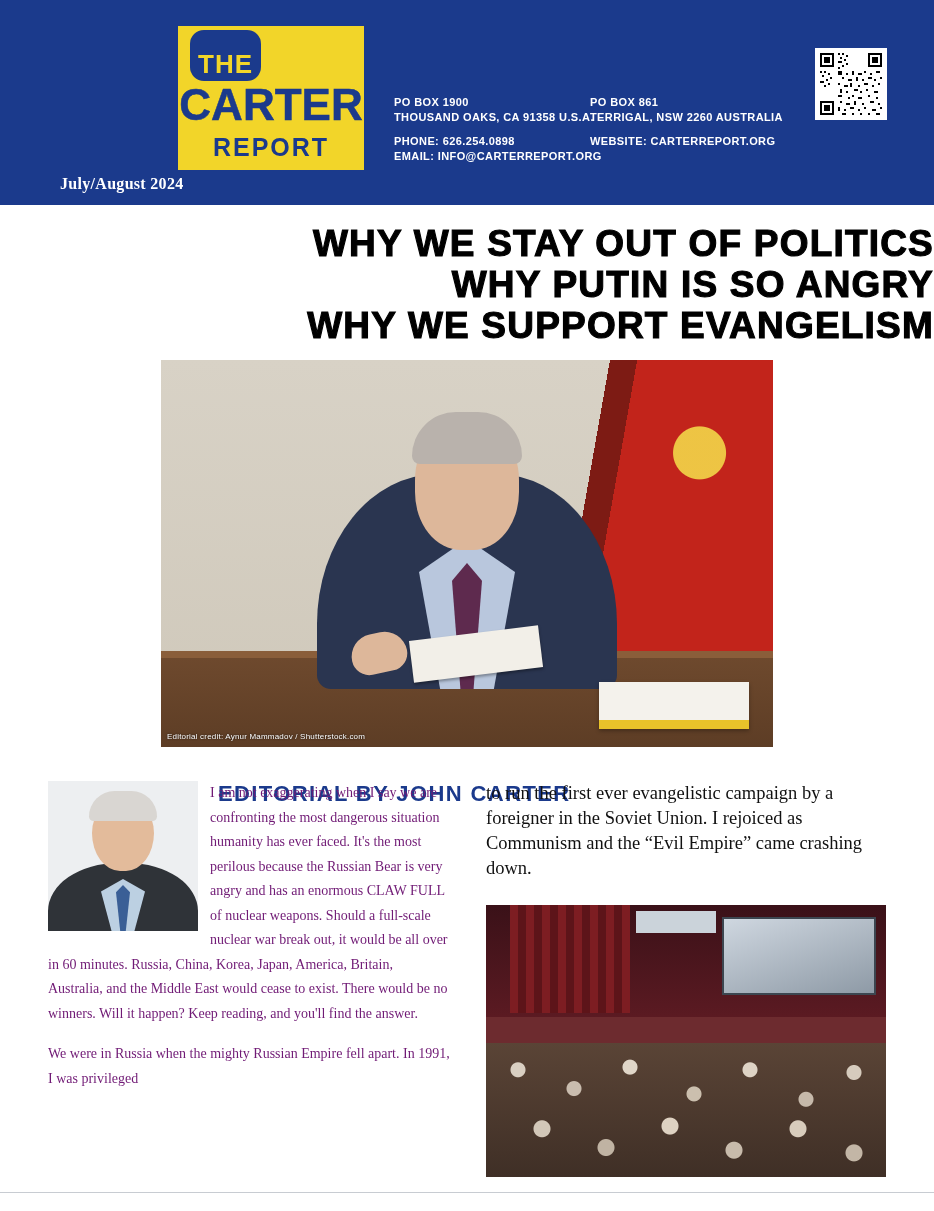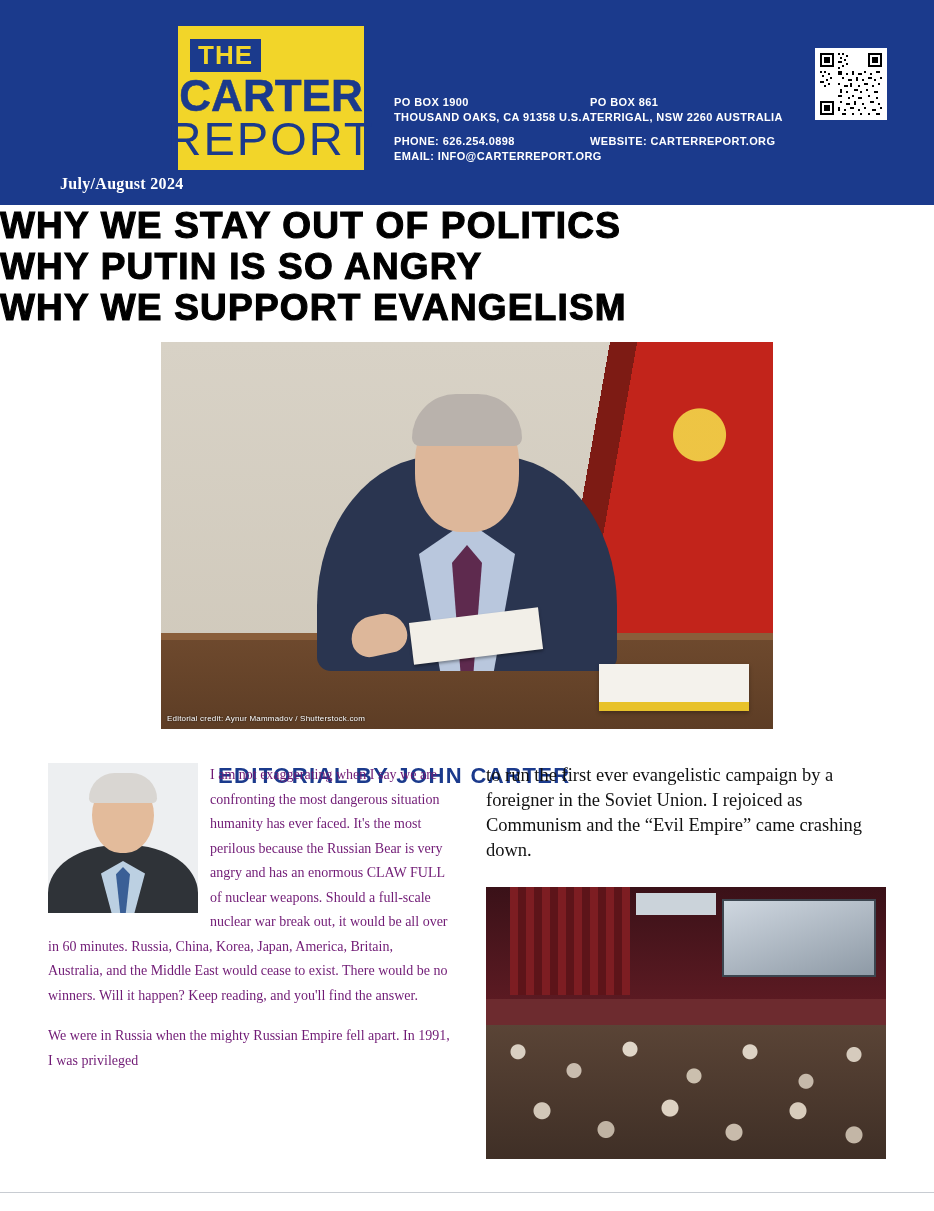--- a/index.html
+++ b/index.html
@@ -38,37 +38,38 @@
     justify-content: center;
     font-family: "Liberation Sans", sans-serif;
   }
   .logo-the {
     background: #1b3a8c;
     color: #f2d529;
     font-weight: bold;
     font-size: 26px;
     line-height: 26px;
     letter-spacing: 1px;
-    padding: 3px 8px 4px 8px;
+    padding: 21px 8px 4px 8px;
     align-self: flex-start;
     margin-left: 8px;
+    border-radius: 14px;
   }
   .logo-carter {
     color: #1b3a8c;
     font-weight: bold;
     font-size: 44px;
     line-height: 48px;
     letter-spacing: 0px;
     text-align: center;
     -webkit-text-stroke: 0.5px #1b3a8c;
   }
   .logo-report {
     color: #1b3a8c;
-    font-weight: normal;
-    font-size: 47px;
+    font-weight: bold;
+    font-size: 25px;
     line-height: 37px;
     letter-spacing: 2px;
   }
 
   .contact-col {
     position: absolute;
     font-family: "Liberation Sans", sans-serif;
     color: #ffffff;
     font-size: 11px;
     font-weight: bold;
@@ -100,21 +101,22 @@
     top: 175px;
     color: #ffffff;
     font-family: "Liberation Serif", serif;
     font-size: 16px;
     font-weight: bold;
     letter-spacing: 0.3px;
   }
 
   
   .headlines {
-    text-align: left;
+    margin-top: 18px;
+    text-align: right;
     font-family: "Liberation Sans", sans-serif;
     font-weight: bold;
     color: #000000;
   }
   .headlines .hl {
     font-size: 37px;
     line-height: 41px;
     letter-spacing: 1.2px;
     -webkit-text-stroke: 1.1px #000;
   }

